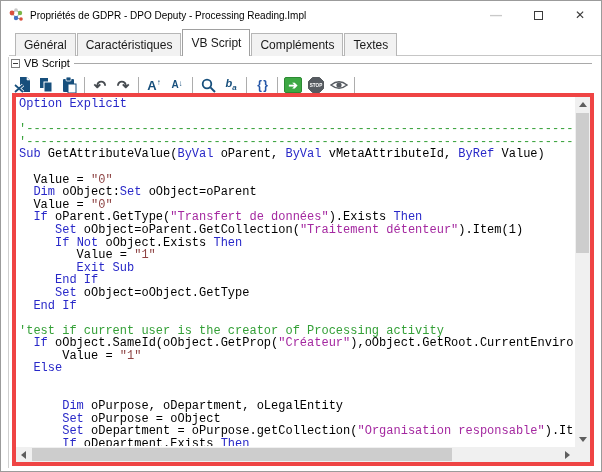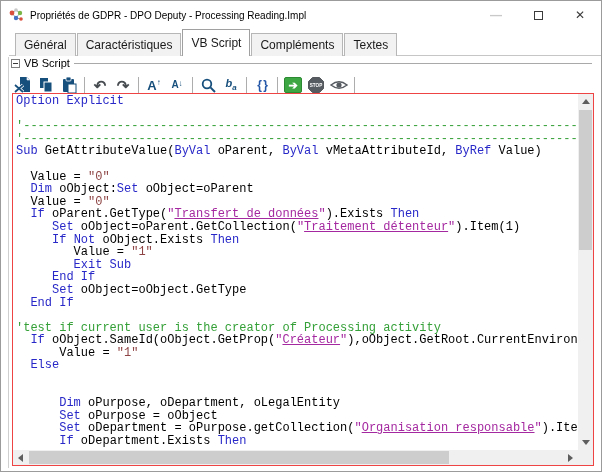--- a/index.html
+++ b/index.html
@@ -36,28 +36,28 @@
   .g-undo { font-size:15px; font-weight:bold; color:#474c51; line-height:1; }
   .fontA { font-weight:bold; color:#174f7c; font-size:13px; line-height:1; }
   .fontA.small { font-size:10px; }
   .fontA .mini { font-size:8px; vertical-align:top; font-weight:bold; }
   .rep { color:#174f7c; font-weight:bold; font-size:11px; line-height:1;font-style:italic; }
   .rep .rep-a { font-size:8px; vertical-align:sub; }
   .braces { color:#2456a8; font-weight:bold; font-size:12px; letter-spacing:-1px; }
   .runbox { width:18px; height:16px; background:#3da843; border:1px solid #2c8a33; border-radius:2px; color:#fff; font-size:11px; font-weight:bold; display:flex; align-items:center; justify-content:center; line-height:1; }
 
   
-  .editor { position:absolute; top:36px; left:3px; right:0px; bottom:2px; border:1px solid #ef4444; background:#ffffff; }
+  .editor { position:absolute; top:36px; left:3px; right:0px; bottom:2px; border:4px solid #ef4444; background:#ffffff; }
   .code-area { position:absolute; top:1px; left:3px; right:16px; bottom:16px; overflow:hidden; font-family:"Liberation Mono", monospace; font-size:12px; color:#000; }
   .cl { height:12.6px; line-height:12.6px; white-space:pre; }
   .t-n { color:#000000; }
   .t-k { color:#2828c8; }
   .t-s { color:#8e4444; }
   .t-q { color:#a428a0; }
-  .t-l { color:#a428a0; text-decoration:underline; }
+  .t-l { color:#a428a0; }
   .t-c { color:#34a037; }
 
   
   .vscroll { position:absolute; top:0; right:0; bottom:15px; width:15px; background:#f0f0f0; }
   .hscroll { position:absolute; left:0; right:15px; bottom:0; height:15px; background:#f0f0f0; }
   .sb-corner { position:absolute; right:0; bottom:0; width:15px; height:15px; background:#f0f0f0; }
   .v-arrow { position:absolute; left:0; width:15px; height:15px; display:flex; align-items:center; justify-content:center; }
   .h-arrow { position:absolute; top:0; width:15px; height:15px; display:flex; align-items:center; justify-content:center; }
   .tri-up { width:0; height:0; border-left:4px solid transparent; border-right:4px solid transparent; border-bottom:5px solid #5e5e5e; }
   .tri-down { width:0; height:0; border-left:4px solid transparent; border-right:4px solid transparent; border-top:5px solid #5e5e5e; }

